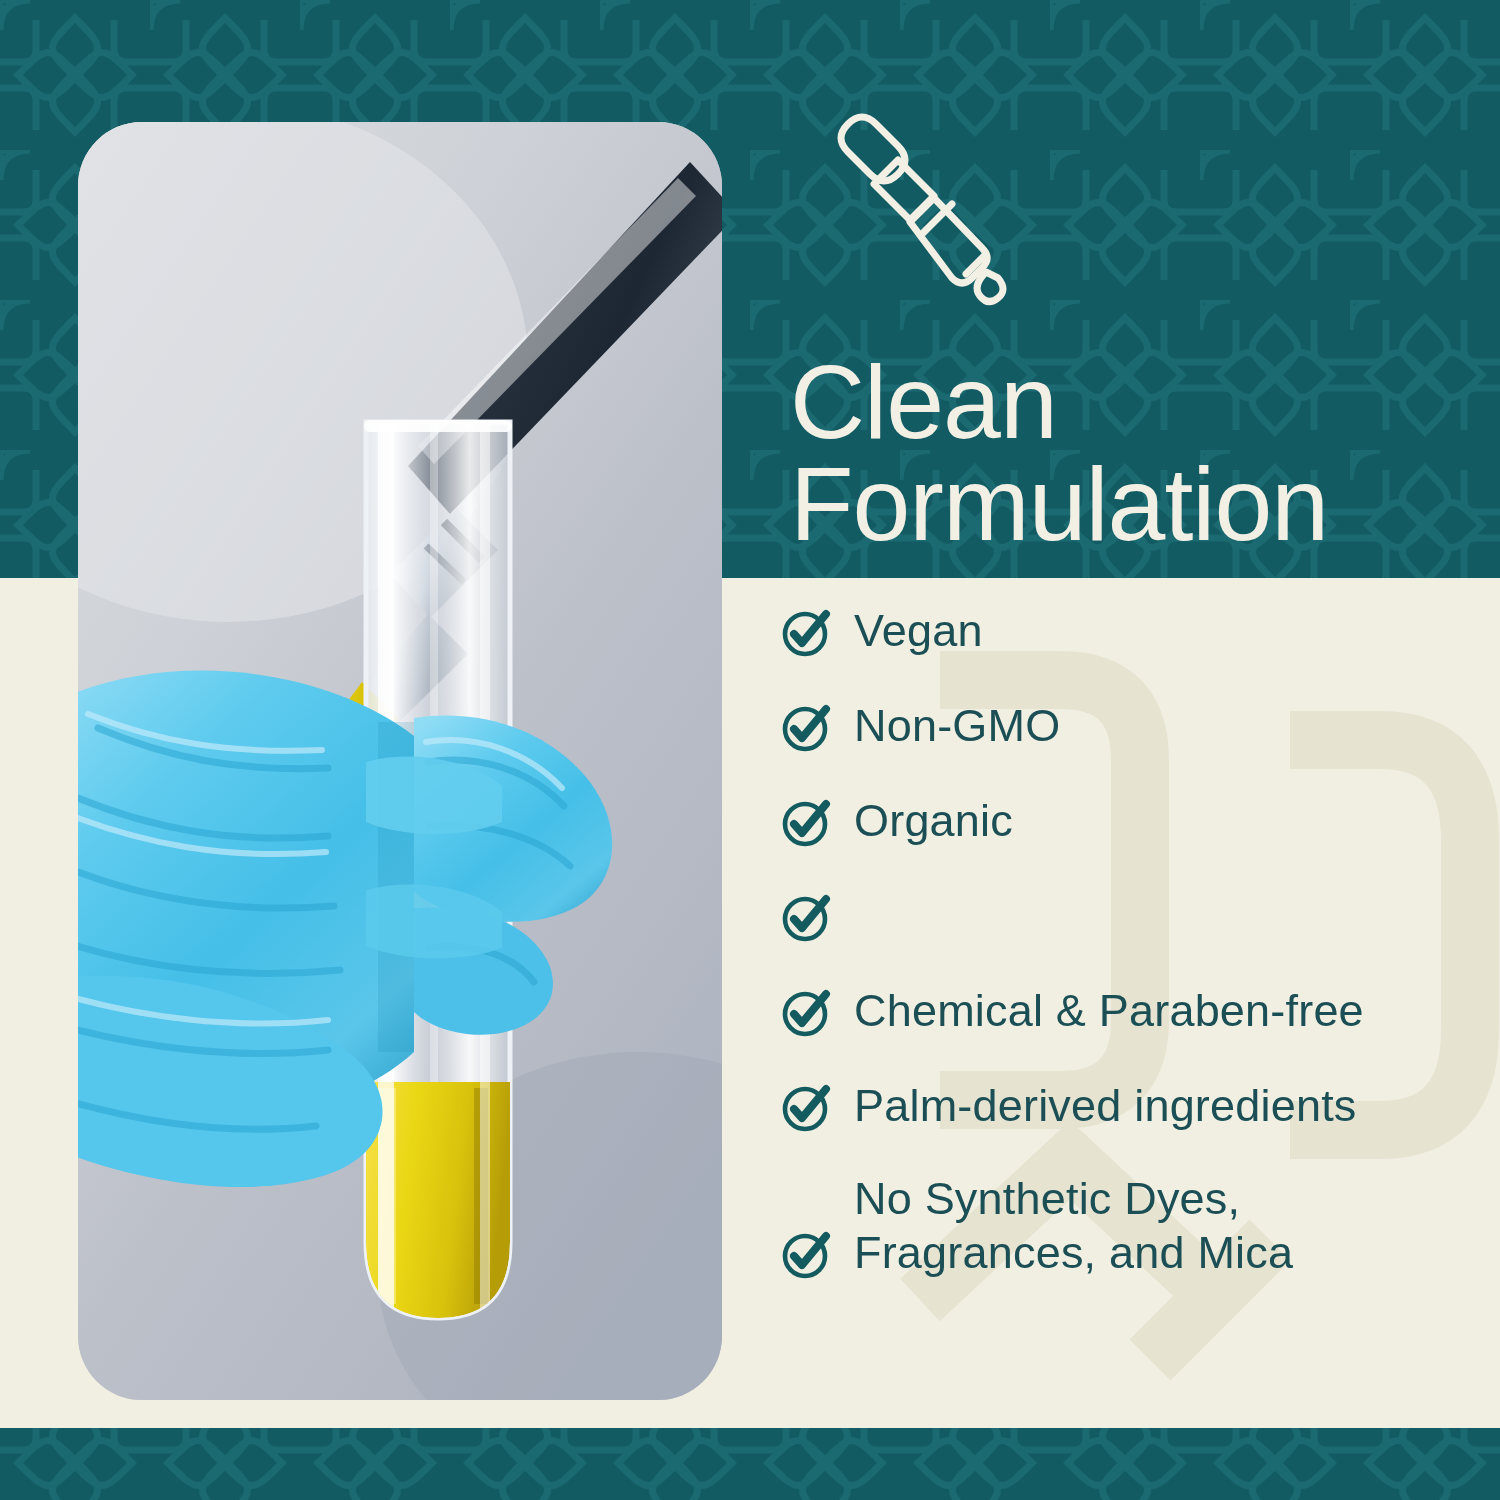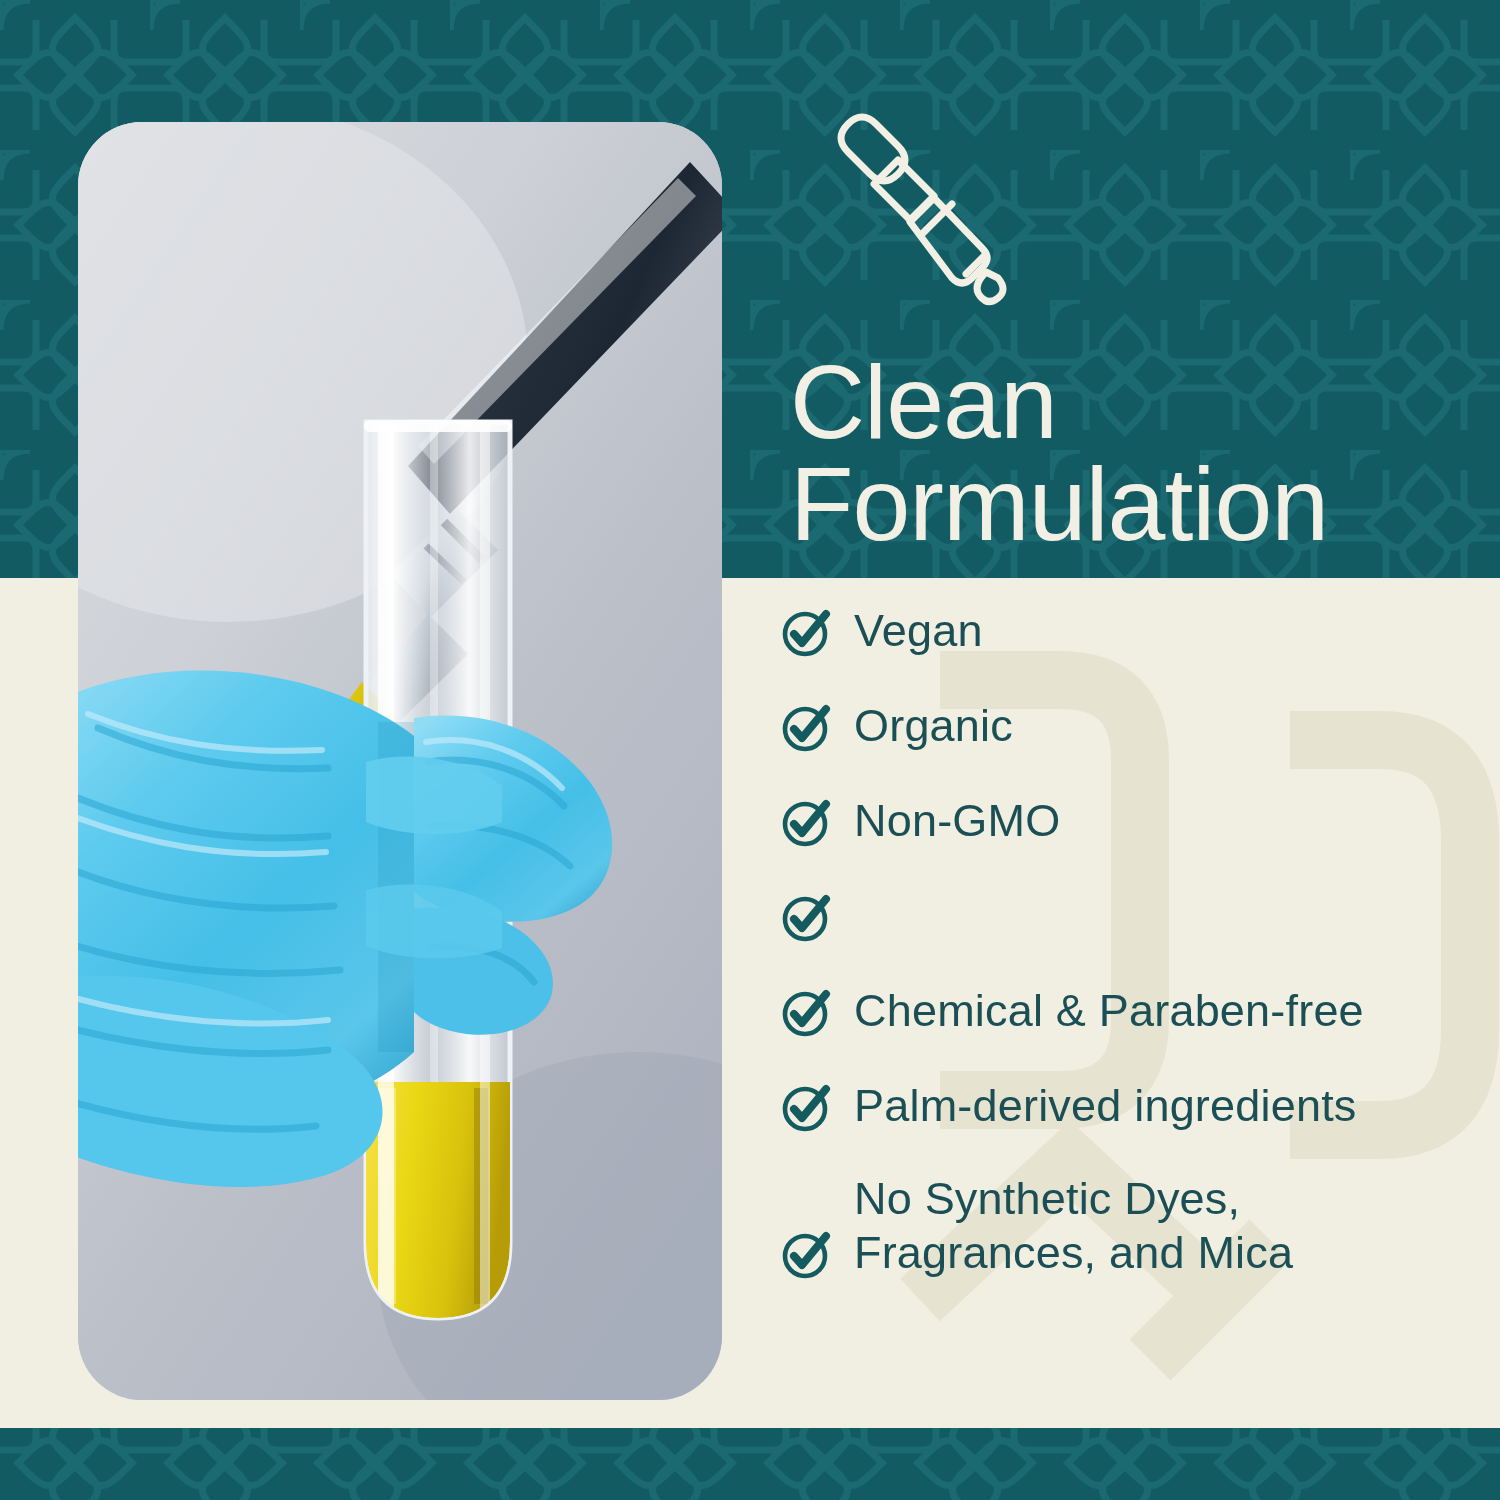--- a/index.html
+++ b/index.html
@@ -315,31 +315,31 @@
         <span class="check-label">Vegan</span>
       </li>
 
       <li class="check-row">
         <span class="check-icon">
           <svg viewBox="0 0 52 52" width="52" height="52">
             <circle cx="25" cy="28" r="20" fill="none" stroke="#145b60" stroke-width="4.6"></circle>
             <path d="M14 28 L22 37 L46 8" fill="none" stroke="#145b60" stroke-width="8" stroke-linecap="round" stroke-linejoin="round"></path>
           </svg>
         </span>
+        <span class="check-label">Non-GMO</span>
+      </li>
+
+      <li class="check-row">
+        <span class="check-icon">
+          <svg viewBox="0 0 52 52" width="52" height="52">
+            <circle cx="25" cy="28" r="20" fill="none" stroke="#145b60" stroke-width="4.6"></circle>
+            <path d="M14 28 L22 37 L46 8" fill="none" stroke="#145b60" stroke-width="8" stroke-linecap="round" stroke-linejoin="round"></path>
+          </svg>
+        </span>
         <span class="check-label">Organic</span>
-      </li>
-
-      <li class="check-row">
-        <span class="check-icon">
-          <svg viewBox="0 0 52 52" width="52" height="52">
-            <circle cx="25" cy="28" r="20" fill="none" stroke="#145b60" stroke-width="4.6"></circle>
-            <path d="M14 28 L22 37 L46 8" fill="none" stroke="#145b60" stroke-width="8" stroke-linecap="round" stroke-linejoin="round"></path>
-          </svg>
-        </span>
-        <span class="check-label">Non-GMO</span>
       </li>
 
       <li class="check-row">
         <span class="check-icon">
           <svg viewBox="0 0 52 52" width="52" height="52">
             <circle cx="25" cy="28" r="20" fill="none" stroke="#145b60" stroke-width="4.6"></circle>
             <path d="M14 28 L22 37 L46 8" fill="none" stroke="#145b60" stroke-width="8" stroke-linecap="round" stroke-linejoin="round"></path>
           </svg>
         </span>
       </li>

